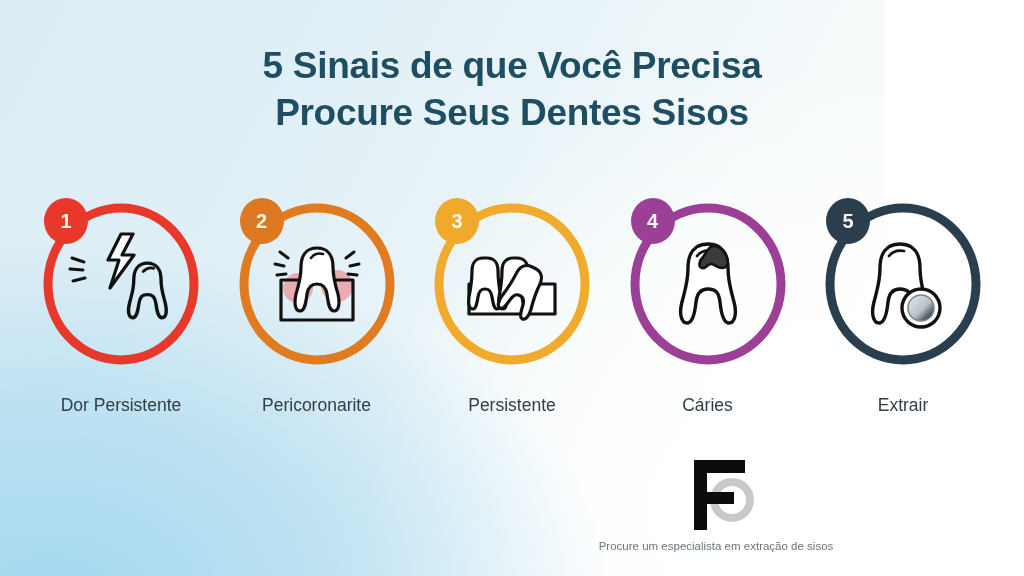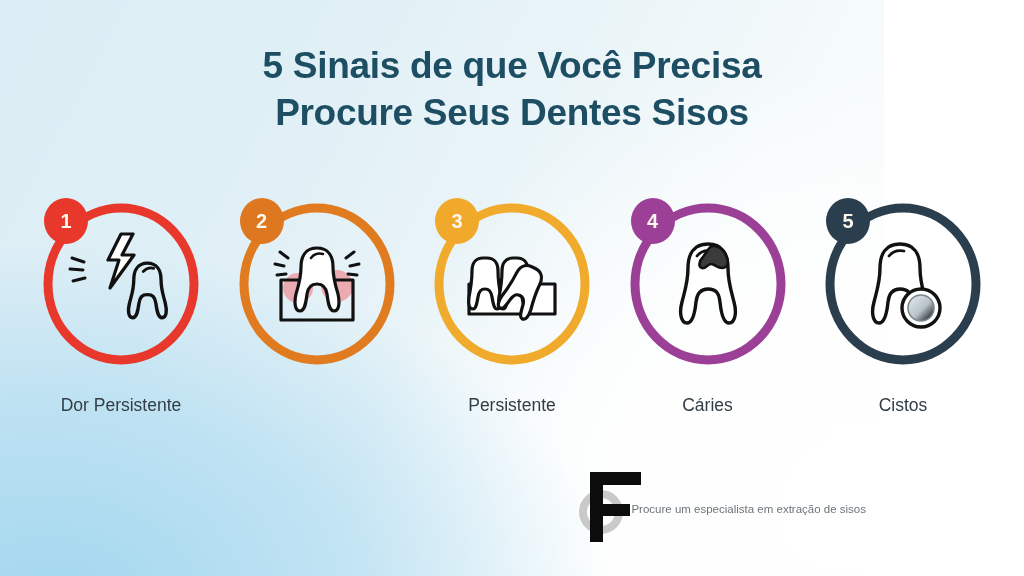--- a/index.html
+++ b/index.html
@@ -90,24 +90,24 @@
     font-size: 17.5px;
     line-height: 22px;
     white-space: nowrap;
     text-align: center;
   }
 
   
   .brand-block {
     position: absolute;
     right: 18px;
-    bottom: 32px;
+    bottom: 22px;
     width: 300px;
     display: flex;
-    flex-direction: row;
+    flex-direction: column;
     align-items: center;
   }
   .brand-logo {
     position: relative;
     width: 92px;
     height: 76px;
   }
   .brand-logo .ring {
     position: absolute;
     right: 8px;
@@ -199,20 +199,21 @@
               <path d="M114 62 L122 56"></path>
               <path d="M118 70 L127 68"></path>
               <path d="M116 78 L125 79"></path>
             </g>
           </g>
         </svg>
         <div class="badge" style="background:#dd7720;">
           <span>2</span>
         </div>
       </div>
+      <div class="sign-label">Pericoronarite</div>
     </div>
 
     <div class="sign-item">
       <div class="ring-wrap">
         <svg viewBox="0 0 170 172" aria-hidden="true">
           <ellipse cx="85" cy="88" rx="73" ry="76" fill="none" stroke="#f0aa2c" stroke-width="9"></ellipse>
           <g fill="#ffffff" stroke="#111111" stroke-width="3.2" stroke-linejoin="round" stroke-linecap="round">
             <path d="M42 88 H128 V118 H42 Z"></path>
             <path d="M48 62 c -7 0 -11 5 -11 13 c 0 9 -1 16 -3 26 c -1 7 0 12 4 12 c 3 0 4 -6 5 -12 c 1 -6 3 -8 7 -8 c 4 0 6 2 7 8 c 1 6 2 12 5 12 c 4 0 5 -5 4 -12 c -2 -10 -3 -17 -3 -26 c 0 -8 -4 -13 -11 -13 z" transform="translate(8,0)"></path>
             <path d="M48 62 c -7 0 -11 5 -11 13 c 0 9 -1 16 -3 26 c -1 7 0 12 4 12 c 3 0 4 -6 5 -12 c 1 -6 3 -8 7 -8 c 4 0 6 2 7 8 c 1 6 2 12 5 12 c 4 0 5 -5 4 -12 c -2 -10 -3 -17 -3 -26 c 0 -8 -4 -13 -11 -13 z" transform="translate(38,0)"></path>
@@ -258,21 +259,21 @@
             <path d="M82 48 c -14 0 -20 10 -20 24 c 0 14 -3 22 -6 34 c -3 11 -1 21 5 21 c 6 0 8 -11 9 -21 c 1 -9 5 -13 12 -13 c 8 0 11 4 12 13 c 1 10 3 21 9 21 c 6 0 8 -10 5 -21 c -3 -12 -6 -20 -6 -34 c 0 -14 -6 -24 -20 -24 z" fill="#ffffff" stroke="#111111" stroke-width="3.4" stroke-linejoin="round"></path>
             <path d="M71 60 c 4 -5 10 -6 15 -5" fill="none" stroke="#111111" stroke-width="2.8" stroke-linecap="round"></path>
             <circle cx="103" cy="112" r="19" fill="#ffffff" stroke="#111111" stroke-width="3.4"></circle>
             <circle cx="103" cy="112" r="13" fill="url(#cystGrad)" stroke="#7b878e" stroke-width="1.6"></circle>
           </g>
         </svg>
         <div class="badge" style="background:#2b3e4e;">
           <span>5</span>
         </div>
       </div>
-      <div class="sign-label">Cistos</div>
+      <div class="sign-label">Extrair</div>
     </div>
 
   </div>
 
   <div class="brand-block">
     <div class="brand-logo">
       <div class="ring"></div>
       <div class="f-vert"></div>
       <div class="f-top"></div>
       <div class="f-mid"></div>

